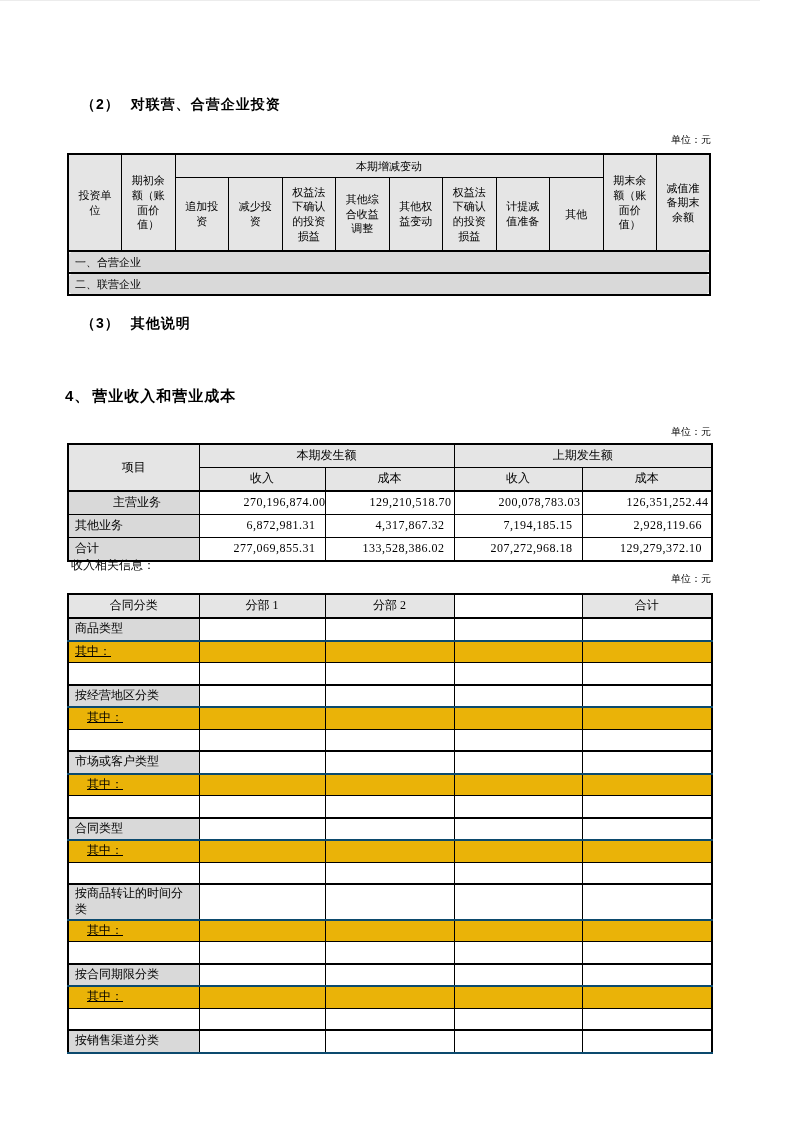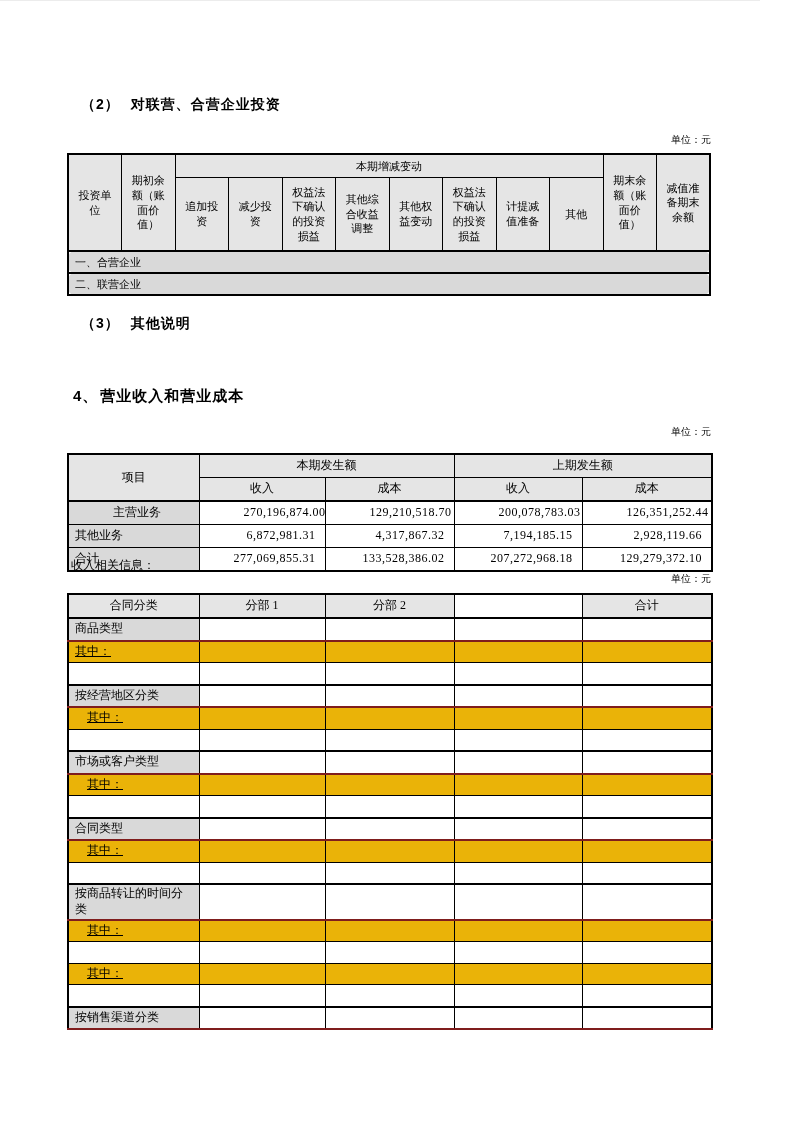--- a/index.html
+++ b/index.html
@@ -55,32 +55,32 @@
   .t1 tr.h1 th{height:20px;}
   .t1 tr.h2 th{height:70px;}
   .t1 tbody td{
     height:18px;
     background:#d9d9d9;
     text-align:left;
     border-top-width:2px;
     border-radius:7px;
   }
   
-  .t2{font-size:12px;margin-top:10px;}
+  .t2{font-size:12px;}
   .t2 th{height:20px;}
   .t2 tbody td{height:20px;}
   .t2 tbody tr:first-child td{border-top-width:2px;padding-left:44px;}
   .t2 td.label{background:#d9d9d9;text-align:left;}
   .t2 td.num{text-align:right;padding-right:9px;letter-spacing:0.5px;}
   
   .t3{font-size:12px;}
   .t3 th{height:20px;}
   .t3 th.white{background:#ffffff;}
   .t3 td{height:18.5px;text-align:left;}
-  .t3 tr.cat td{border-top:2px solid #000;border-bottom:2px solid #7f1d1d;}
+  .t3 tr.cat td{border-top:2px solid #000;border-bottom:2px solid #0c4a6e;}
   .t3 tr.cat td.label{background:#d9d9d9;}
   .t3 tr.sub td{background:#eab308;text-decoration:underline;}
   .t3 td.indent{padding-left:18px;}
 </style>
 </head>
 <body>
 
 <div class="page">
 
   <div class="heading" style="left:81px;top:95px;">
@@ -116,21 +116,21 @@
       <tr>
         <td colspan="12">二、联营企业</td>
       </tr>
     </tbody>
   </table>
 
   <div class="heading" style="left:81px;top:314px;">
     <span class="num">（3）</span><span>其他说明</span>
   </div>
 
-  <div class="heading big" style="left:73px;top:386px;">
+  <div class="heading big" style="left:65px;top:386px;">
     <span class="num">4、</span><span>营业收入和营业成本</span>
   </div>
 
   <div class="unit-label" style="top:424px;">单位：元</div>
 
   <table class="t2" style="top:442px;">
     <colgroup>
       <col style="width:131px">
         <col style="width:126px">
         <col style="width:129px">
@@ -295,20 +295,27 @@
           <td></td>
           <td></td>
         </tr>
         <tr class="empty">
           <td class="label"></td>
           <td></td>
           <td></td>
           <td></td>
           <td></td>
         </tr>
+        <tr class="cat">
+          <td class="label">按合同期限分类</td>
+          <td></td>
+          <td></td>
+          <td></td>
+          <td></td>
+        </tr>
         <tr class="sub">
           <td class="label indent">其中：</td>
           <td></td>
           <td></td>
           <td></td>
           <td></td>
         </tr>
         <tr class="empty">
           <td class="label"></td>
           <td></td>

